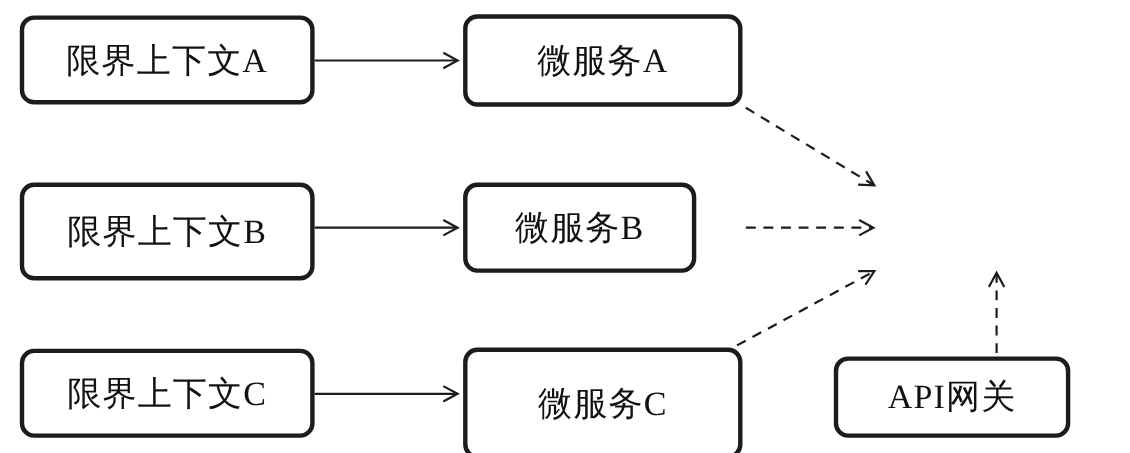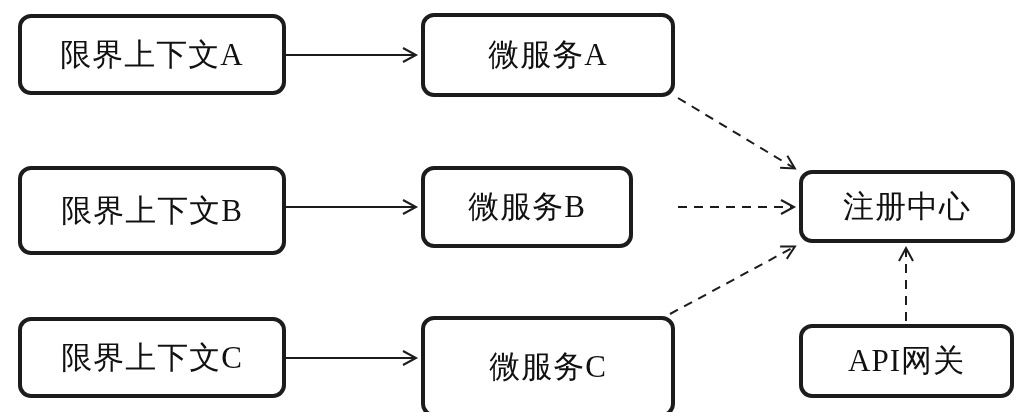--- a/index.html
+++ b/index.html
@@ -39,21 +39,21 @@
   
   .bc-a { left: 18px;  top: 14px;  width: 268px; height: 81px; text-align: center; }
   .bc-b { left: 18px;  top: 166px; width: 268px; height: 89px; }
   .bc-c { left: 18px;  top: 317px; width: 268px; height: 81px; }
   
   .ms-a { left: 421px; top: 13px;  width: 254px; height: 84px; }
   .ms-b { left: 421px; top: 166px; width: 212px; height: 82px; }
   .ms-c { left: 421px; top: 316px; width: 254px; height: 101px; }
   
   .registry { left: 799px; top: 170px; width: 216px; height: 73px; }
-  .gateway  { left: 799px; top: 324px; width: 215px; height: 74px; }
+  .gateway  { left: 758px; top: 324px; width: 215px; height: 74px; }
 </style>
 </head>
 <body>
 
 <div class="canvas">
 
   <svg class="edges-layer" viewBox="0 0 1027 412" xmlns="http://www.w3.org/2000/svg">
     <defs>
       <marker id="arrow-open" markerUnits="userSpaceOnUse" markerWidth="18" markerHeight="18" viewBox="0 0 18 18" refX="14" refY="9" orient="auto">
         <path d="M2,2 L15,9 L2,16" fill="none" stroke="#1c1c1c" stroke-width="2"></path>
@@ -84,20 +84,17 @@
   <div class="node ms-a">
     <span>微服务A</span>
   </div>
   <div class="node ms-b">
     <span>微服务B</span>
   </div>
   <div class="node ms-c">
     <span>微服务C</span>
   </div>
 
-  <div class="node registry">
-    <span>注册中心</span>
-  </div>
   <div class="node gateway">
     <span>API网关</span>
   </div>
 
 </div>
 
 </body></html>

